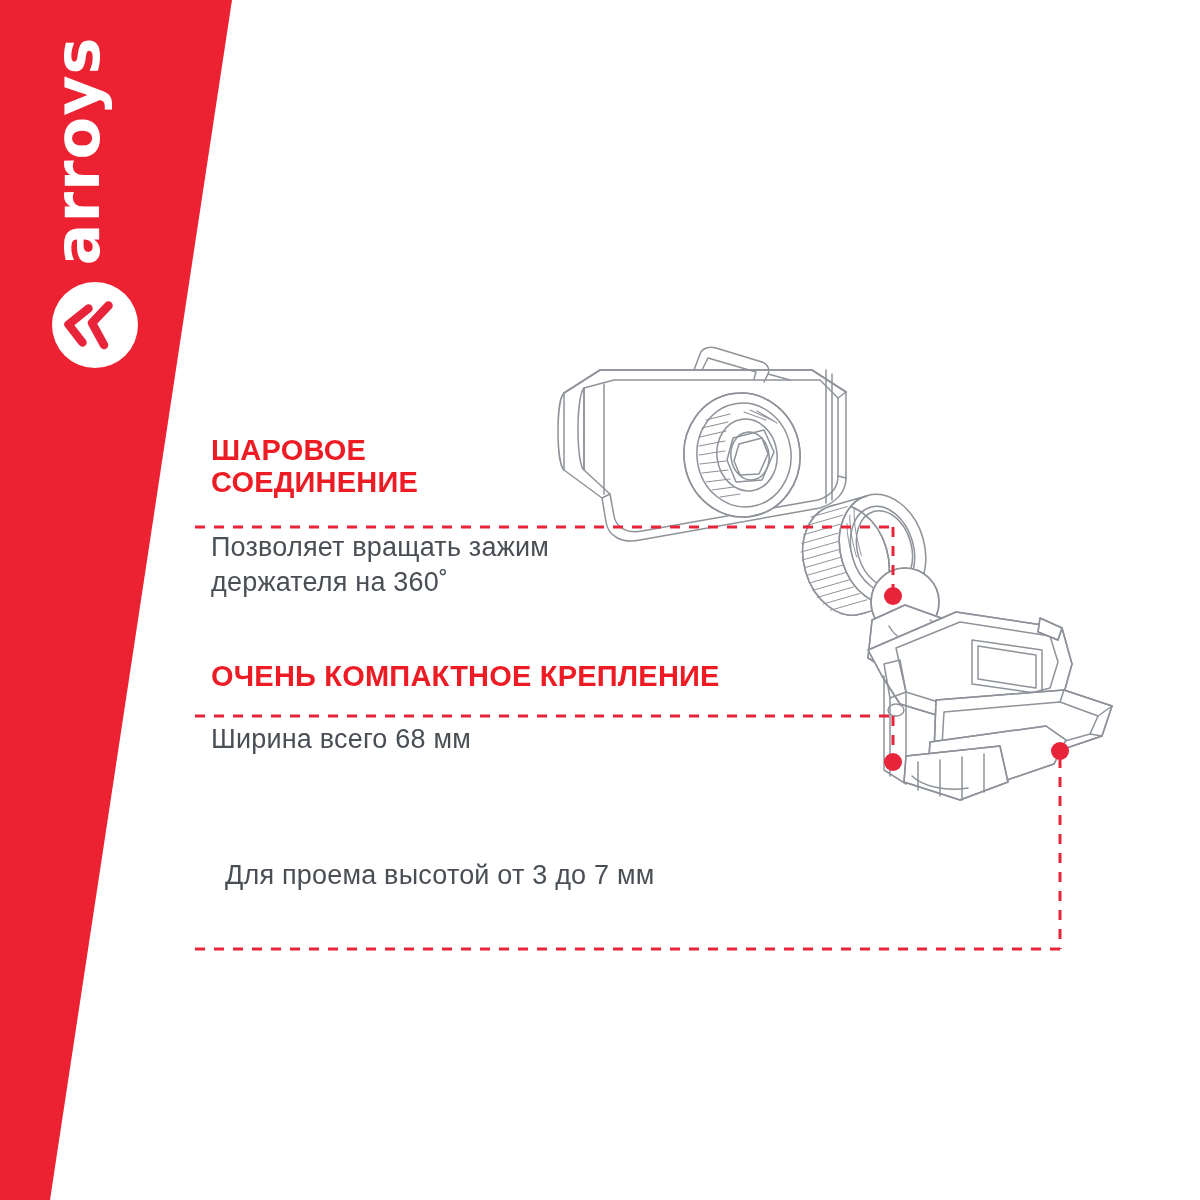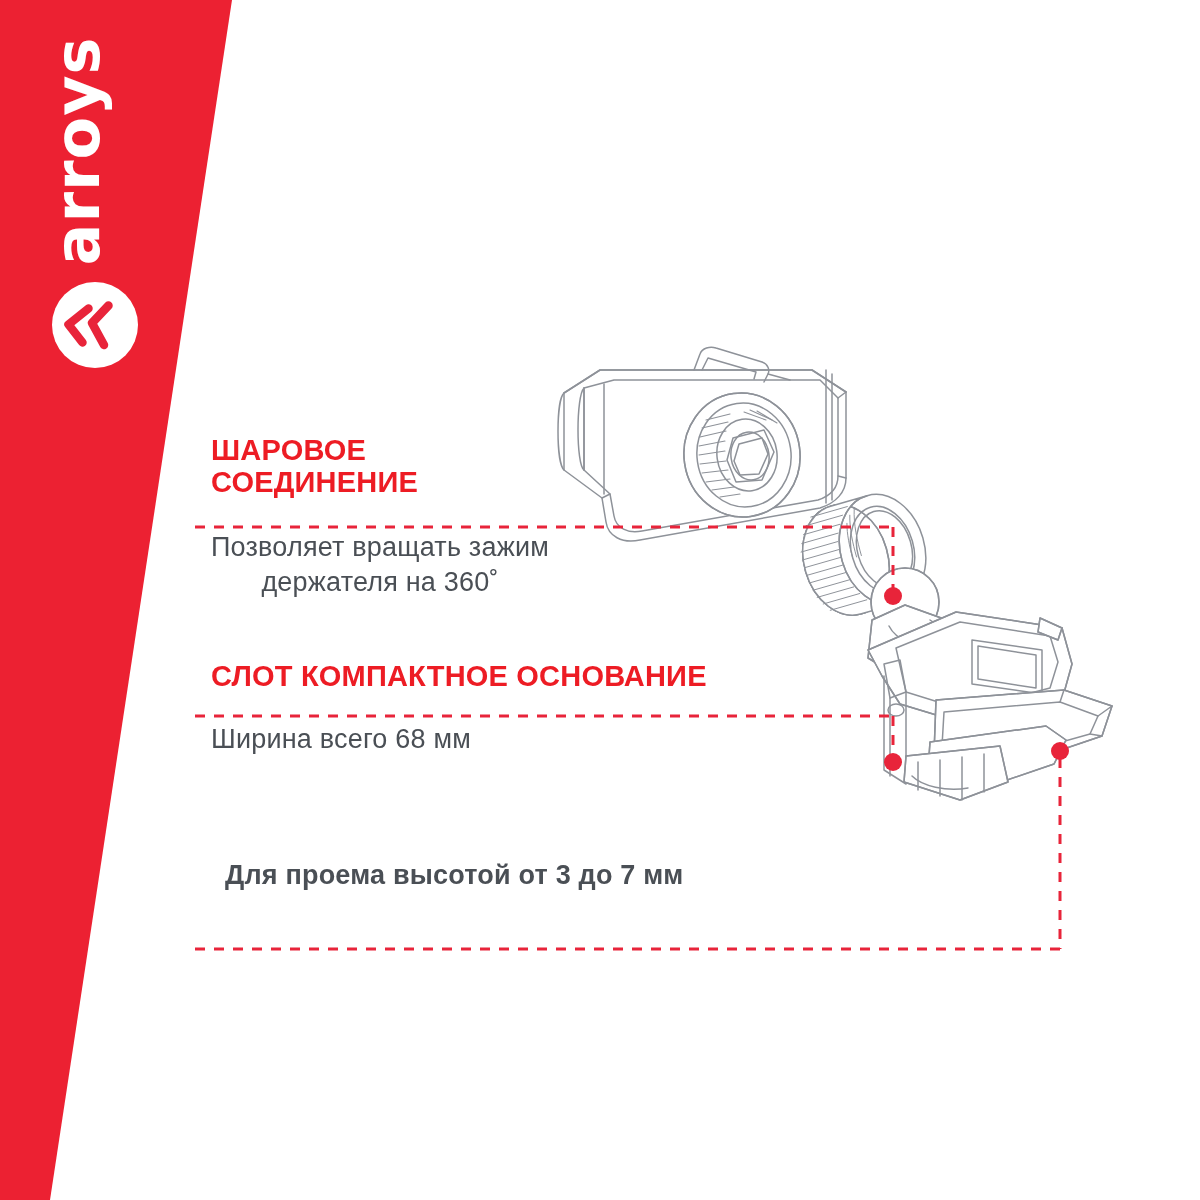--- a/index.html
+++ b/index.html
@@ -26,25 +26,25 @@
   .feature .f-title{
     color:#ED1C24;font-weight:700;line-height:1.12;margin:0;
     font-size:29px;letter-spacing:0.2px;white-space:pre-line;
   }
   .feature .f-sub{
     color:#4a4f55;font-weight:400;margin:0;line-height:1.3;
     font-size:27px;letter-spacing:0.2px;
   }
 
   #feat-1{top:434px;}
-  #feat-1 .f-sub{margin-top:31px;margin-left:0;text-align:center;}
+  #feat-1 .f-sub{margin-top:31px;margin-left:0;}
   #feat-2{top:660px;}
   #feat-2 .f-sub{margin-top:30px;}
   #feat-3{top:818px;}
-  #feat-3 .f-sub{margin-top:40px;margin-left:14px;font-weight:bold;}
+  #feat-3 .f-sub{margin-top:40px;margin-left:14px;}
 
   
   .leaders{position:absolute;left:0;top:0;width:1200px;height:1200px;
            pointer-events:none;}
   
   .product{position:absolute;left:0;top:0;width:1200px;height:1200px;}
 </style>
 </head>
 <body>
 
@@ -226,21 +226,21 @@
   </svg>
 
   <div class="feature" id="feat-1">
     <p class="f-title">ШАРОВОЕ
 СОЕДИНЕНИЕ</p>
     <p class="f-sub" style="white-space:pre-line;">Позволяет вращать зажим
 держателя на 360˚</p>
   </div>
 
   <div class="feature" id="feat-2">
-    <p class="f-title">СЛОТ КОМПАКТНОЕ ОСНОВАНИЕ</p>
+    <p class="f-title">ОЧЕНЬ КОМПАКТНОЕ КРЕПЛЕНИЕ</p>
     <p class="f-sub">Ширина всего 68 мм</p>
   </div>
 
   <div class="feature" id="feat-3">
     <p class="f-sub">Для проема высотой от 3 до 7 мм</p>
   </div>
 
 </div>
 
 </body></html>

